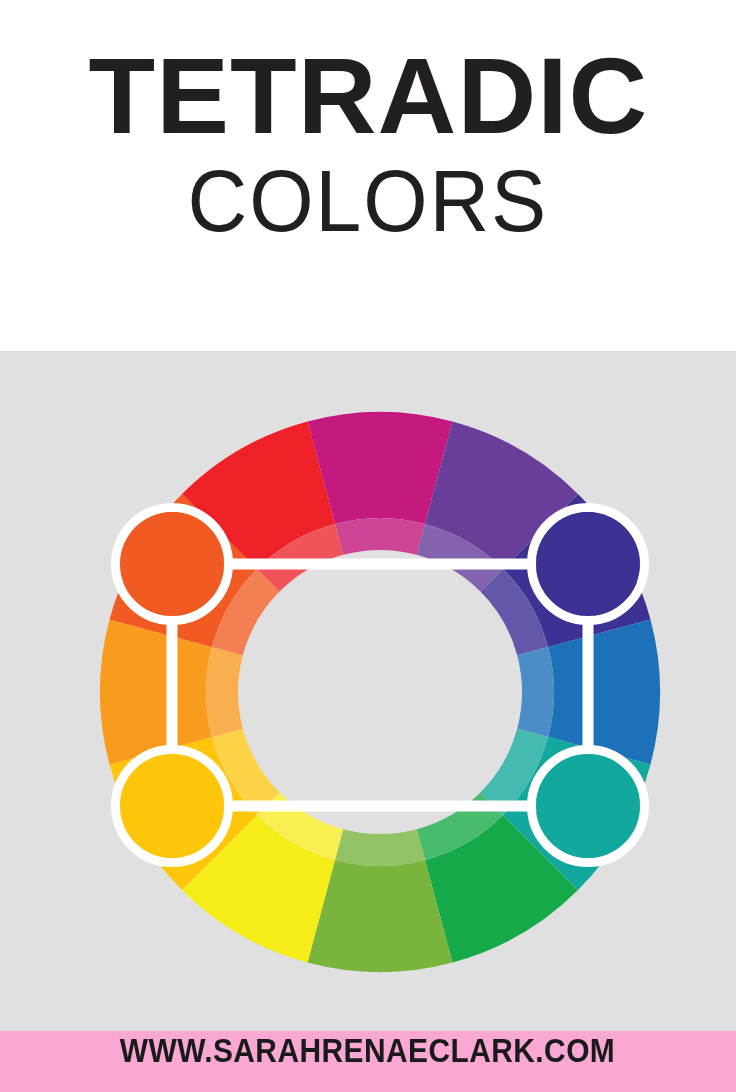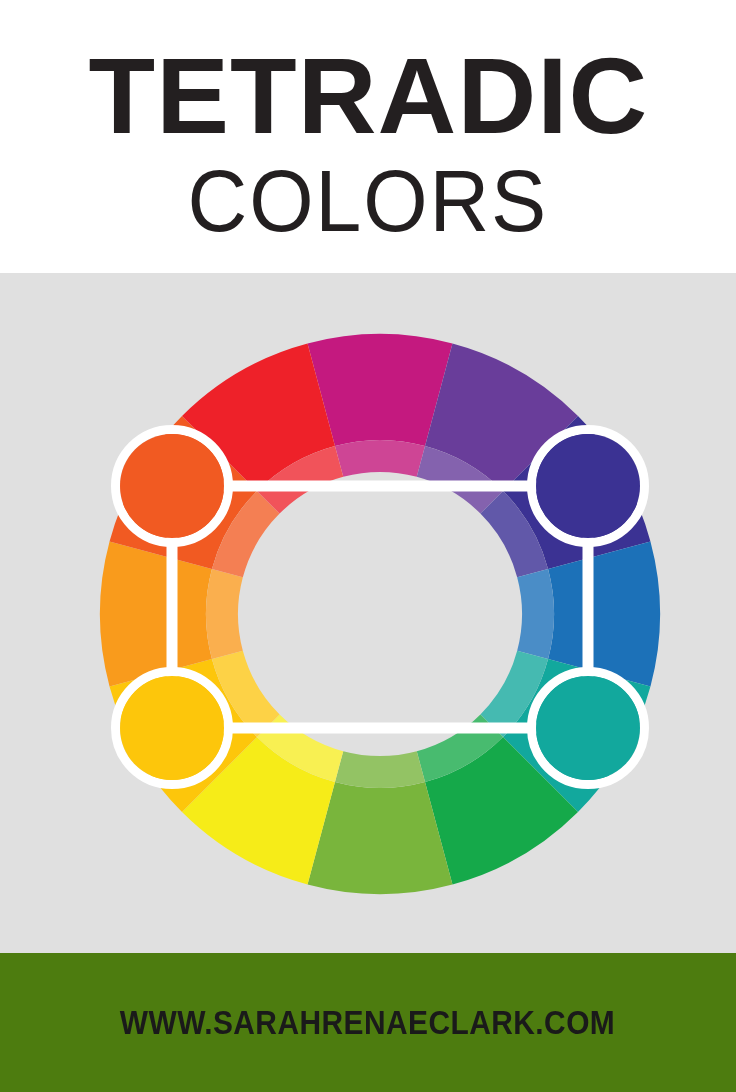--- a/index.html
+++ b/index.html
@@ -18,21 +18,21 @@
   .poster {
     position: absolute;
     inset: 0;
     display: flex;
     flex-direction: column;
     background: #ffffff;
   }
 
   
   .header {
-    height: 273px;
+    height: 351px;
     background: #ffffff;
     display: flex;
     flex-direction: column;
     align-items: center;
     justify-content: flex-start;
     padding-top: 46px;
     box-sizing: border-box;
   }
 
   .title-main {
@@ -73,23 +73,22 @@
   .wheel-svg {
     position: absolute;
     left: 0;
     top: 0;
     display: block;
   }
 
   
   .footer {
     flex: 1;
-    background: #4d7c0f;
+    background: #f9a8d4;
     display: flex;
-    align-items: center;
     justify-content: center;
   }
 
   .footer-url {
     font-family: "Liberation Sans Narrow", "Liberation Sans", sans-serif;
     font-weight: 700;
     font-size: 34px;
     letter-spacing: 0.5px;
     color: #1a1a1a;
     transform: scaleX(0.88);

